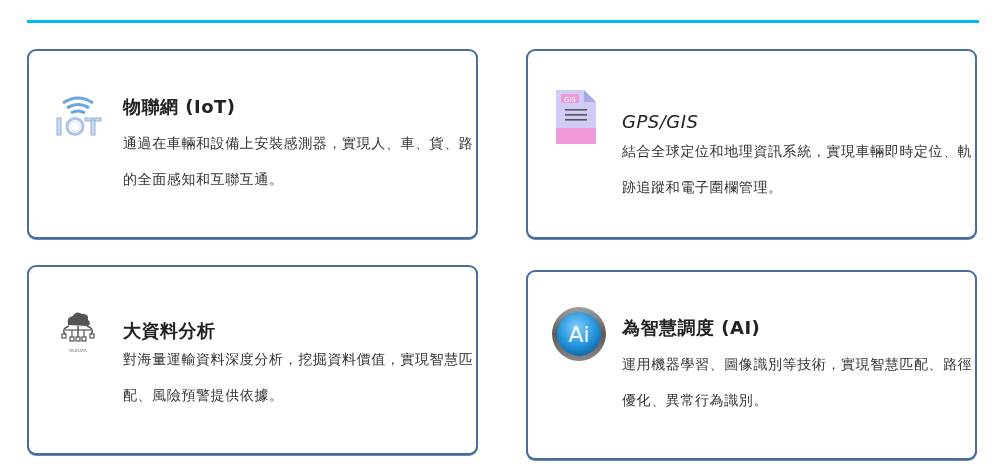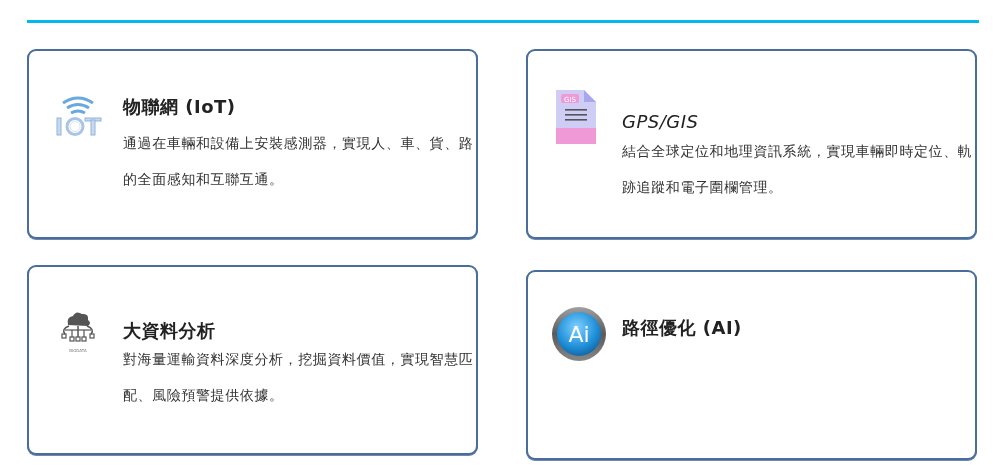--- a/index.html
+++ b/index.html
@@ -84,14 +84,15 @@
           <stop offset="0%" stop-color="#a0a0a0"></stop>
           <stop offset="50%" stop-color="#5a5a5a"></stop>
           <stop offset="100%" stop-color="#888"></stop>
         </linearGradient>
       </defs>
       <circle cx="29" cy="29" r="27" fill="url(#aiRing)"></circle>
       <circle cx="29" cy="29" r="22" fill="url(#aiBlue)"></circle>
       <text x="29" y="37" font-size="22" font-family="DejaVu Sans, sans-serif" fill="#ffffff" text-anchor="middle">Ai</text>
     </svg>
   </div>
-  <div class="title" style="top:44px;">路徑優化 (AI)</div>
+  <div class="title" style="top:44px;">為智慧調度 (AI)</div>
+  <div class="desc" style="top:74px;">運用機器學習、圖像識別等技術，實現智慧匹配、路徑優化、異常行為識別。</div>
 </div>
 
 </body></html>

